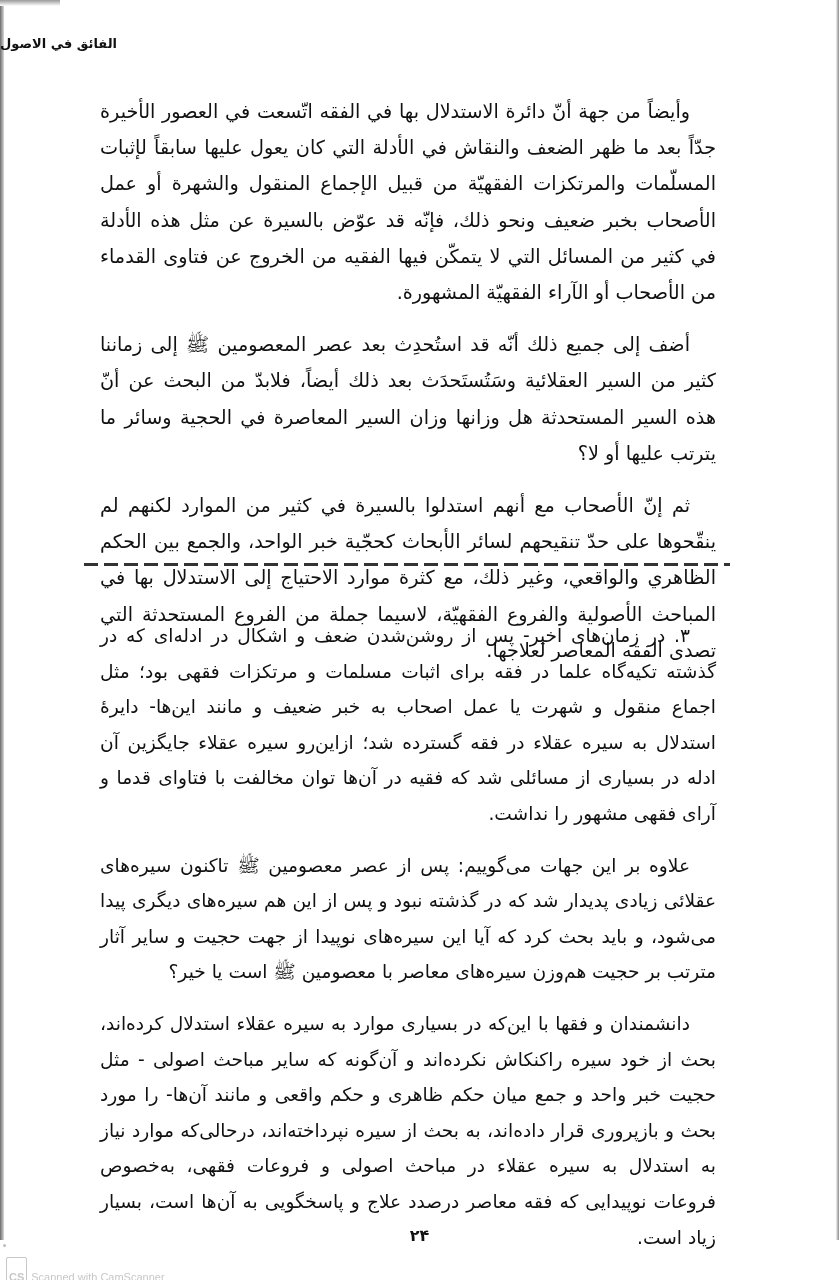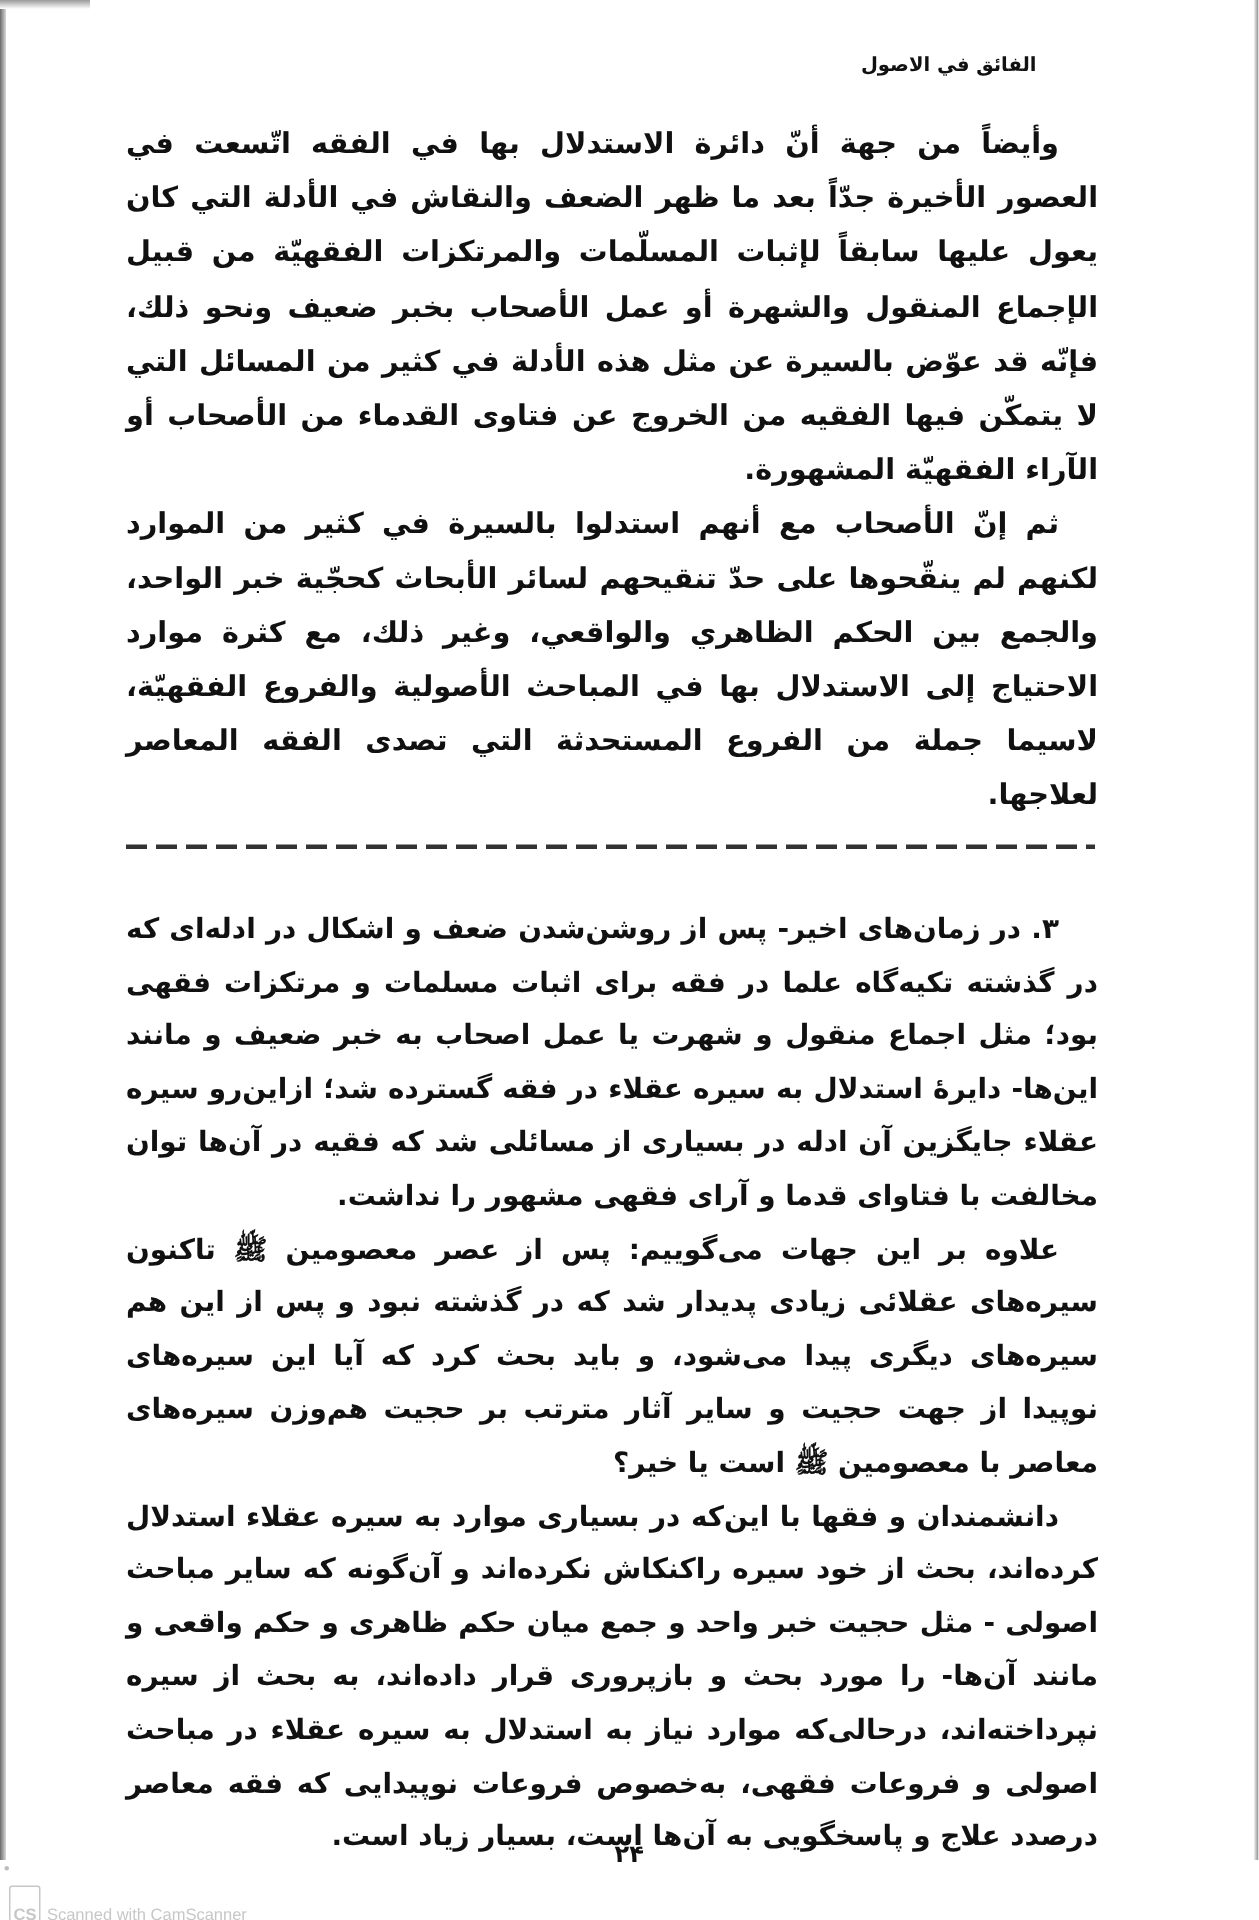--- a/index.html
+++ b/index.html
@@ -19,40 +19,40 @@
     .page-edge-top {
       position: absolute; left: 0; top: 0; width: 60px; height: 6px;
       background: linear-gradient(to bottom, #9a9a9a, #ffffff);
     }
     .page-edge-right {
       position: absolute; right: 0; top: 0; width: 3px; height: 1240px;
       background: linear-gradient(to left, #8a8a8a, #f2f2f2);
     }
     .running-header {
       position: absolute; top: 36px; left: 0; width: 691px;
-      text-align: right;
+      text-align: left;
       font-size: 13px; font-weight: bold;
       direction: rtl;
     }
     .text-block {
       position: absolute;
       left: 84px;
       width: 648px;
       direction: rtl;
       text-align: justify;
       text-align-last: right;
     }
     .arabic-section { top: 78px; }
     .persian-section { top: 602px; }
     .para {
-      margin: 0;
+      margin: 16px;
       font-size: 19.2px;
       line-height: 36.2px;
       text-indent: 26px;
-      font-weight: bold;
+      font-weight: normal;
       letter-spacing: -0.2px;
     }
     .persian-section .para { line-height: 35.6px; font-size: 18.6px; }
     .separator {
       position: absolute;
       top: 563px;
       left: 84px;
       width: 646px;
       height: 3px;
       background: repeating-linear-gradient(to right, #333 0px, #333 14px, transparent 14px, transparent 20px);
@@ -81,20 +81,21 @@
 <body>
 
 <div class="page-edge-left"></div>
 <div class="page-edge-top"></div>
 <div class="page-edge-right"></div>
 
 <div class="running-header">الفائق في الاصول</div>
 
 <div class="text-block arabic-section">
   <p class="para">وأيضاً من جهة أنّ دائرة الاستدلال بها في الفقه اتّسعت في العصور الأخيرة جدّاً بعد ما ظهر الضعف والنقاش في الأدلة التي كان يعول عليها سابقاً لإثبات المسلّمات والمرتكزات الفقهيّة من قبيل الإجماع المنقول والشهرة أو عمل الأصحاب بخبر ضعيف ونحو ذلك، فإنّه قد عوّض بالسيرة عن مثل هذه الأدلة في كثير من المسائل التي لا يتمكّن فيها الفقيه من الخروج عن فتاوى القدماء من الأصحاب أو الآراء الفقهيّة المشهورة.</p>
+  <p class="para">أضف إلى جميع ذلك أنّه قد استُحدِث بعد عصر المعصومين ﷺ إلى زماننا كثير من السير العقلائية وسَتُستَحدَث بعد ذلك أيضاً، فلابدّ من البحث عن أنّ هذه السير المستحدثة هل وزانها وزان السير المعاصرة في الحجية وسائر ما يترتب عليها أو لا؟</p>
   <p class="para">ثم إنّ الأصحاب مع أنهم استدلوا بالسيرة في كثير من الموارد لكنهم لم ينقّحوها على حدّ تنقيحهم لسائر الأبحاث كحجّية خبر الواحد، والجمع بين الحكم الظاهري والواقعي، وغير ذلك، مع كثرة موارد الاحتياج إلى الاستدلال بها في المباحث الأصولية والفروع الفقهيّة، لاسيما جملة من الفروع المستحدثة التي تصدى الفقه المعاصر لعلاجها.</p>
 </div>
 
 <div class="separator"></div>
 
 <div class="text-block persian-section">
   <p class="para">۳. در زمان‌های اخیر- پس از روشن‌شدن ضعف و اشکال در ادله‌ای که در گذشته تکیه‌گاه علما در فقه برای اثبات مسلمات و مرتکزات فقهی بود؛ مثل اجماع منقول و شهرت یا عمل اصحاب به خبر ضعیف و مانند این‌ها- دایرهٔ استدلال به سیره عقلاء در فقه گسترده شد؛ ازاین‌رو سیره عقلاء جایگزین آن ادله در بسیاری از مسائلی شد که فقیه در آن‌ها توان مخالفت با فتاوای قدما و آرای فقهی مشهور را نداشت.</p>
   <p class="para">علاوه بر این جهات می‌گوییم: پس از عصر معصومین ﷺ تاکنون سیره‌های عقلائی زیادی پدیدار شد که در گذشته نبود و پس از این هم سیره‌های دیگری پیدا می‌شود، و باید بحث کرد که آیا این سیره‌های نوپیدا از جهت حجیت و سایر آثار مترتب بر حجیت هم‌وزن سیره‌های معاصر با معصومین ﷺ است یا خیر؟</p>
   <p class="para">دانشمندان و فقها با این‌که در بسیاری موارد به سیره عقلاء استدلال کرده‌اند، بحث از خود سیره راکنکاش نکرده‌اند و آن‌گونه که سایر مباحث اصولی - مثل حجیت خبر واحد و جمع میان حکم ظاهری و حکم واقعی و مانند آن‌ها- را مورد بحث و بازپروری قرار داده‌اند، به بحث از سیره نپرداخته‌اند، درحالی‌که موارد نیاز به استدلال به سیره عقلاء در مباحث اصولی و فروعات فقهی، به‌خصوص فروعات نوپیدایی که فقه معاصر درصدد علاج و پاسخگویی به آن‌ها است، بسیار زیاد است.</p>
 </div>

